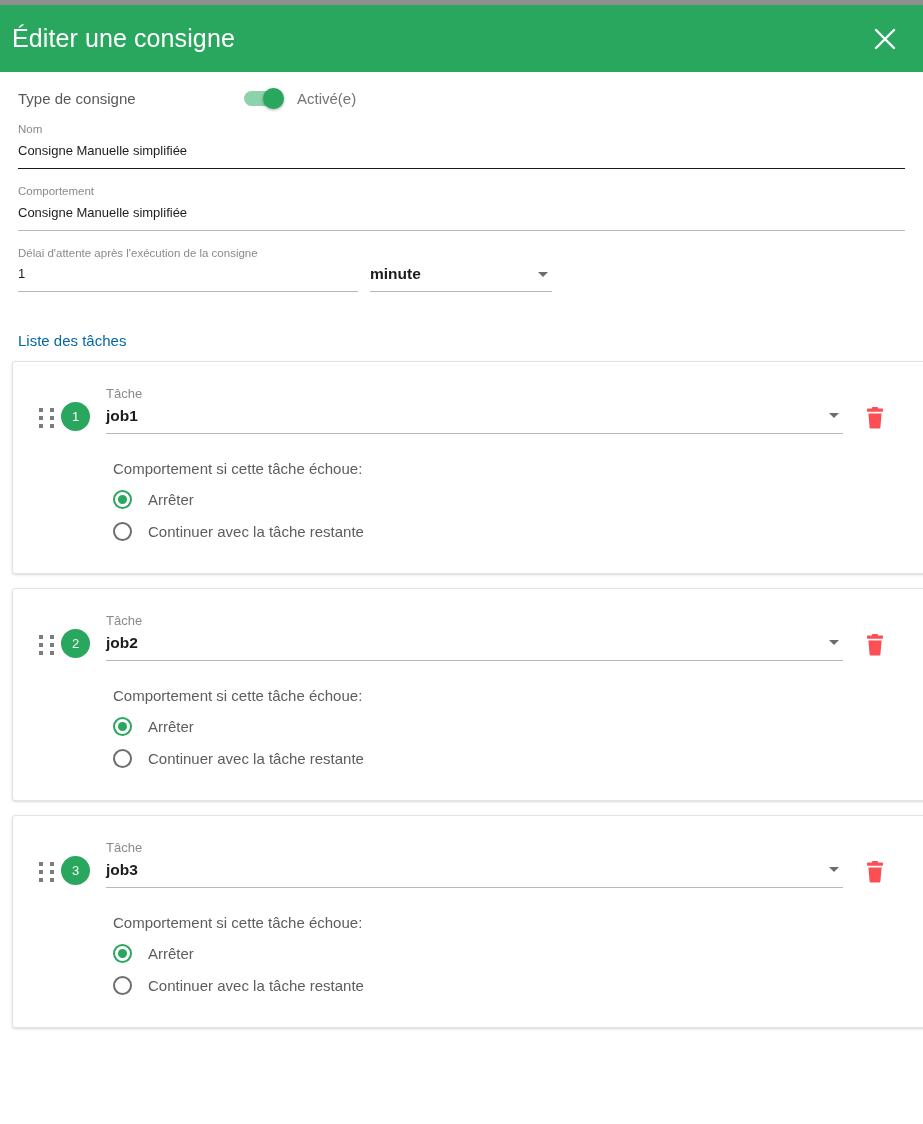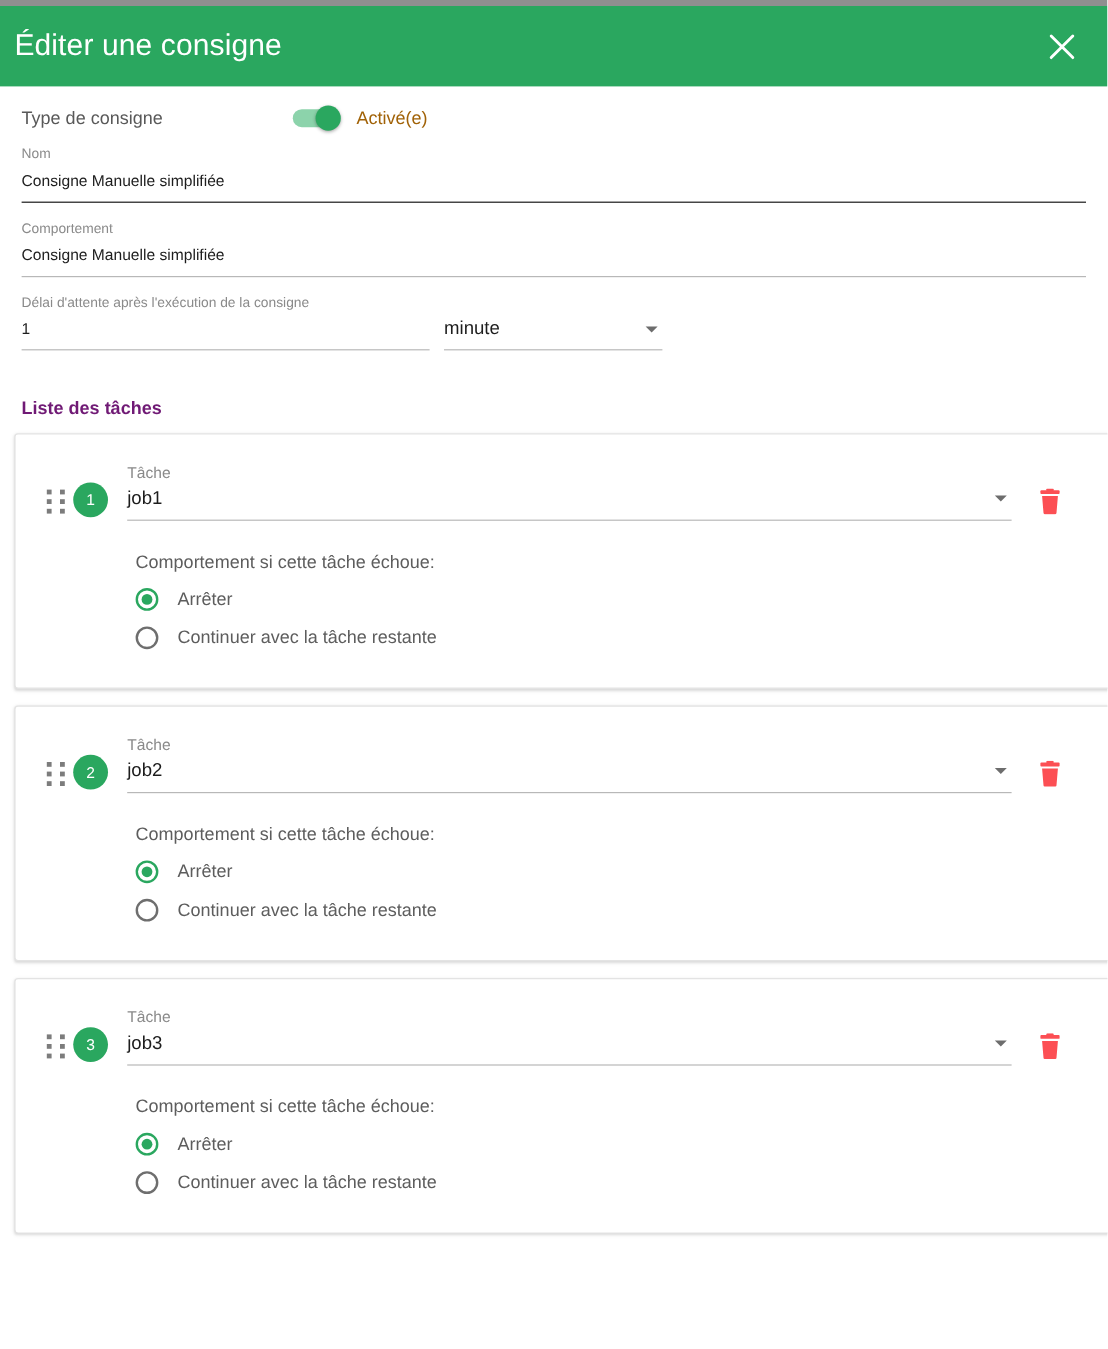--- a/index.html
+++ b/index.html
@@ -76,21 +76,21 @@
     position: absolute;
     top: -3px; right: -2px;
     width: 21px; height: 21px;
     border-radius: 50%;
     background: #2aa75f;
     box-shadow: 0 1px 3px rgba(0,0,0,.35);
   }
   .switch-text {
     margin-left: 15px;
     font-size: 15px;
-    color: #a16207;
+    color: #737373;
   }
 
   
   .radio-list { margin-top: 10px; }
   .radio-row {
     display: flex;
     align-items: center;
     height: 32px;
     cursor: pointer;
   }
@@ -140,39 +140,40 @@
     display: flex;
     align-items: flex-end;
   }
   .delay-num { width: 340px; }
   .delay-unit { width: 182px; margin-left: 12px; }
   .select-line {
     display: flex;
     align-items: center;
     justify-content: space-between;
     padding-bottom: 6px;
+    font-weight: bold;
   }
   .select-text {
     font-size: 15.5px;
     color: #1d1d1d;
     line-height: 22px;
   }
   .caret {
     width: 0; height: 0;
     border-left: 5px solid transparent;
     border-right: 5px solid transparent;
     border-top: 5px solid #6d6d6d;
     margin-right: 4px;
   }
 
   
   .list-title {
     font-size: 15px;
-    font-weight: bold;
-    color: #701a75;
+    font-weight: normal;
+    color: #0369a1;
     padding-top: 40px;
     padding-bottom: 12px;
   }
 
   
   .task-cards { padding-left: 12px; }
   .task-card {
     background: #ffffff;
     border: 1px solid #e3e3e3;
     border-radius: 3px;

